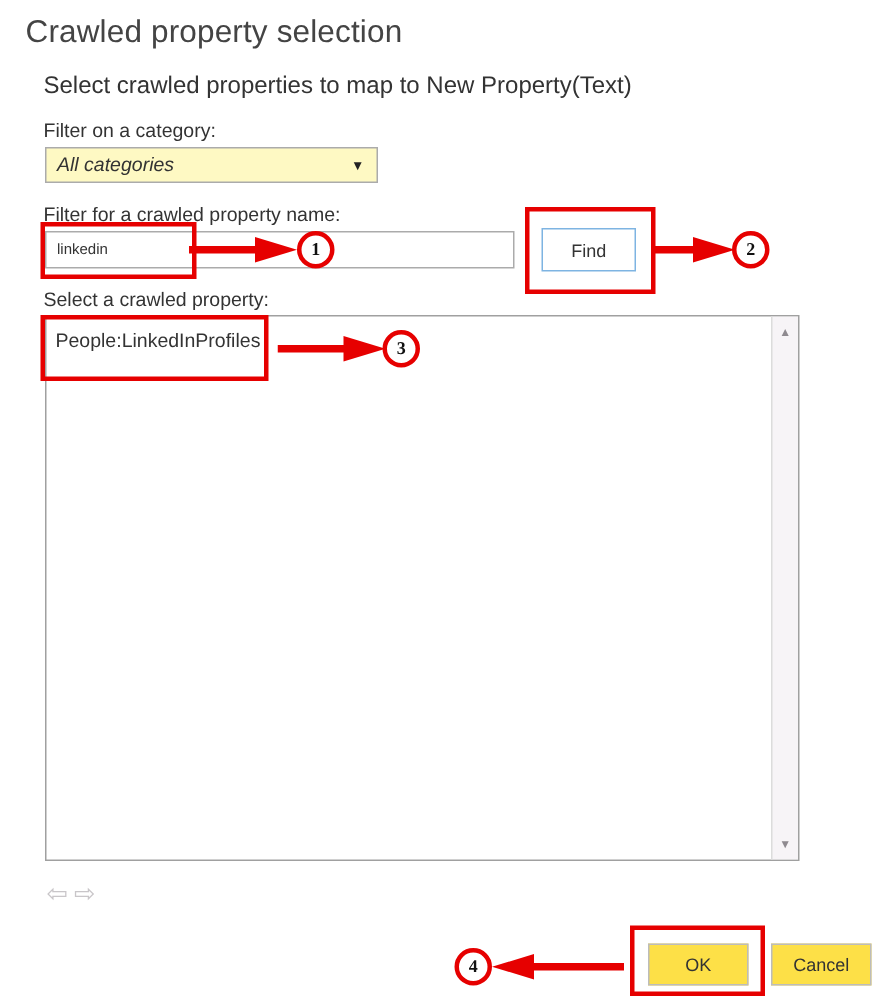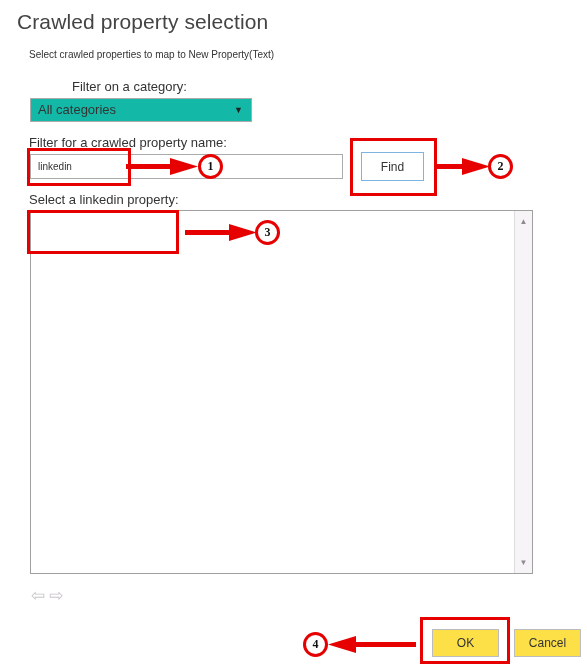--- a/index.html
+++ b/index.html
@@ -24,49 +24,50 @@
     font-size: 21px;
     font-weight: 300;
     color: #444444;
     letter-spacing: 0.1px;
     white-space: nowrap;
   }
   .subtitle {
     position: absolute;
     left: 29px;
     top: 49px;
-    font-size: 10px;
+    font-size: 16px;
     color: #333333;
     white-space: nowrap;
   }
   .field-label {
     position: absolute;
     font-size: 13px;
     color: #333333;
     white-space: nowrap;
   }
-  #label-filter { left: 29px; top: 79px; margin-left: 43px; }
+  #label-filter { left: 29px; top: 79px; }
   #label-search { left: 29px; top: 135px; }
   #label-select { left: 29px; top: 192px; }
 
   
   .select-box {
     position: absolute;
     left: 30px;
     top: 98px;
     width: 222px;
     height: 24px;
     box-sizing: border-box;
     border: 1px solid #ababab;
-    background: #14b8a6;
+    background: #fef9c3;
     font-size: 13px;
     color: #333333;
     padding: 0 0 0 7px;
     line-height: 22px;
     cursor: default;
+    font-style: italic;
   }
   .select-box .caret {
     position: absolute;
     right: 8px;
     top: 0;
     line-height: 22px;
     font-size: 9px;
     color: #222222;
   }
 
@@ -224,22 +225,23 @@
 <div class="field-label" id="label-filter">Filter on a category:</div>
 <div class="select-box">
   <span>All categories</span>
   <span class="caret">▼</span>
 </div>
 
 <div class="field-label" id="label-search">Filter for a crawled property name:</div>
 <input class="text-input" type="text" value="linkedin" style="">
 <button class="find-button">Find</button>
 
-<div class="field-label" id="label-select">Select a linkedin property:</div>
+<div class="field-label" id="label-select">Select a crawled property:</div>
 <div class="listbox">
+  <div class="listbox-item">People:LinkedInProfiles</div>
   <div class="scrollbar">
     <div class="sb-arrow up">▲</div>
     <div class="sb-arrow down">▼</div>
   </div>
 </div>
 
 <div class="pager">
   <span>⇦</span><span>⇨</span>
 </div>
 

